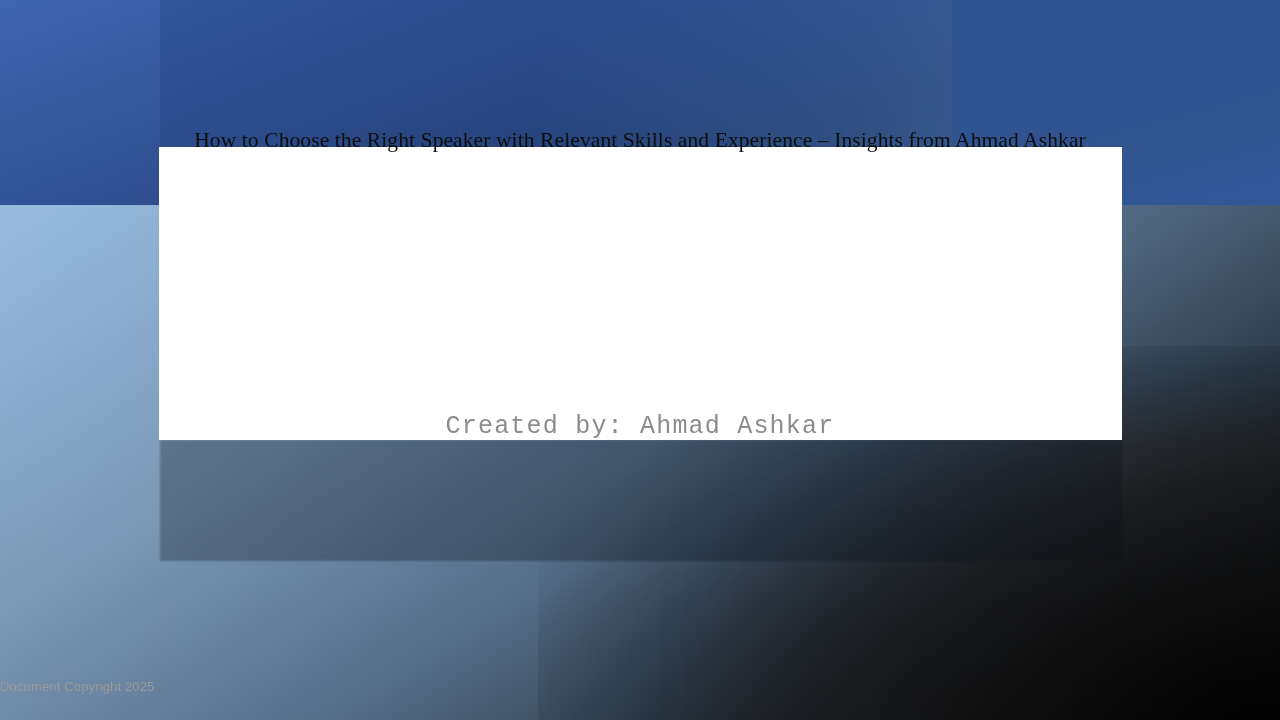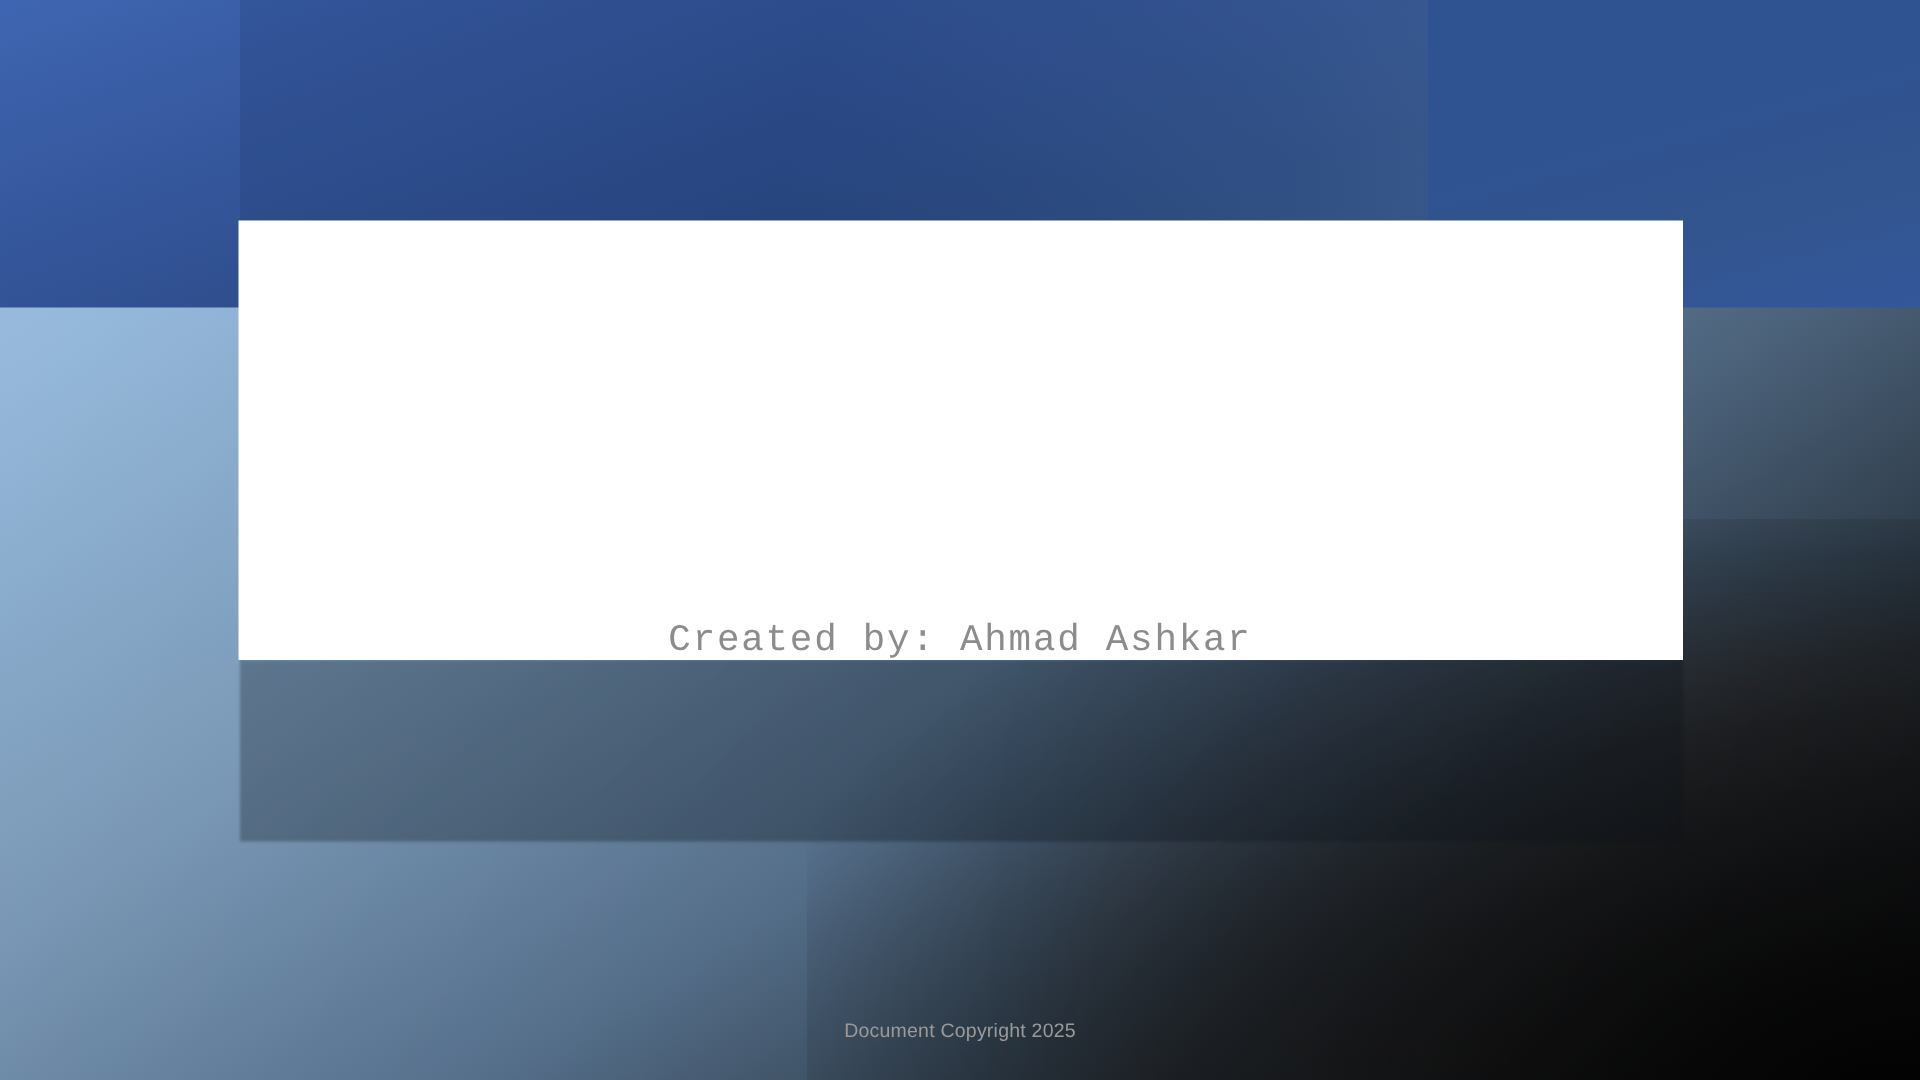--- a/index.html
+++ b/index.html
@@ -139,21 +139,21 @@
     letter-spacing: 1.2px;
     white-space: nowrap;
   }
 
   
   .footer-note {
     position: absolute;
     left: 0;
     right: 0;
     top: 679px;
-    text-align: center;
+    text-align: left;
     font-family: "Liberation Sans", sans-serif;
     font-size: 13px;
     line-height: 16px;
     color: #9a9a9a;
     letter-spacing: 0.15px;
   }
 </style>
 </head>
 <body>
 
@@ -170,18 +170,19 @@
     <div class="band-right-block"></div>
     <div class="band-inner-panel"></div>
   </div>
 
   <div class="card-shadow-panel"></div>
 
   <div class="card">
     <div class="card-inner"></div>
   </div>
 
+  <div class="slide-title">How to Choose the Right Speaker with Relevant Skills and Experience – Insights from Ahmad Ashkar</div>
 
   <div class="slide-subtitle">Created by: Ahmad Ashkar</div>
 
   <div class="footer-note">Document Copyright 2025</div>
 
 </div>
 
 </body></html>

